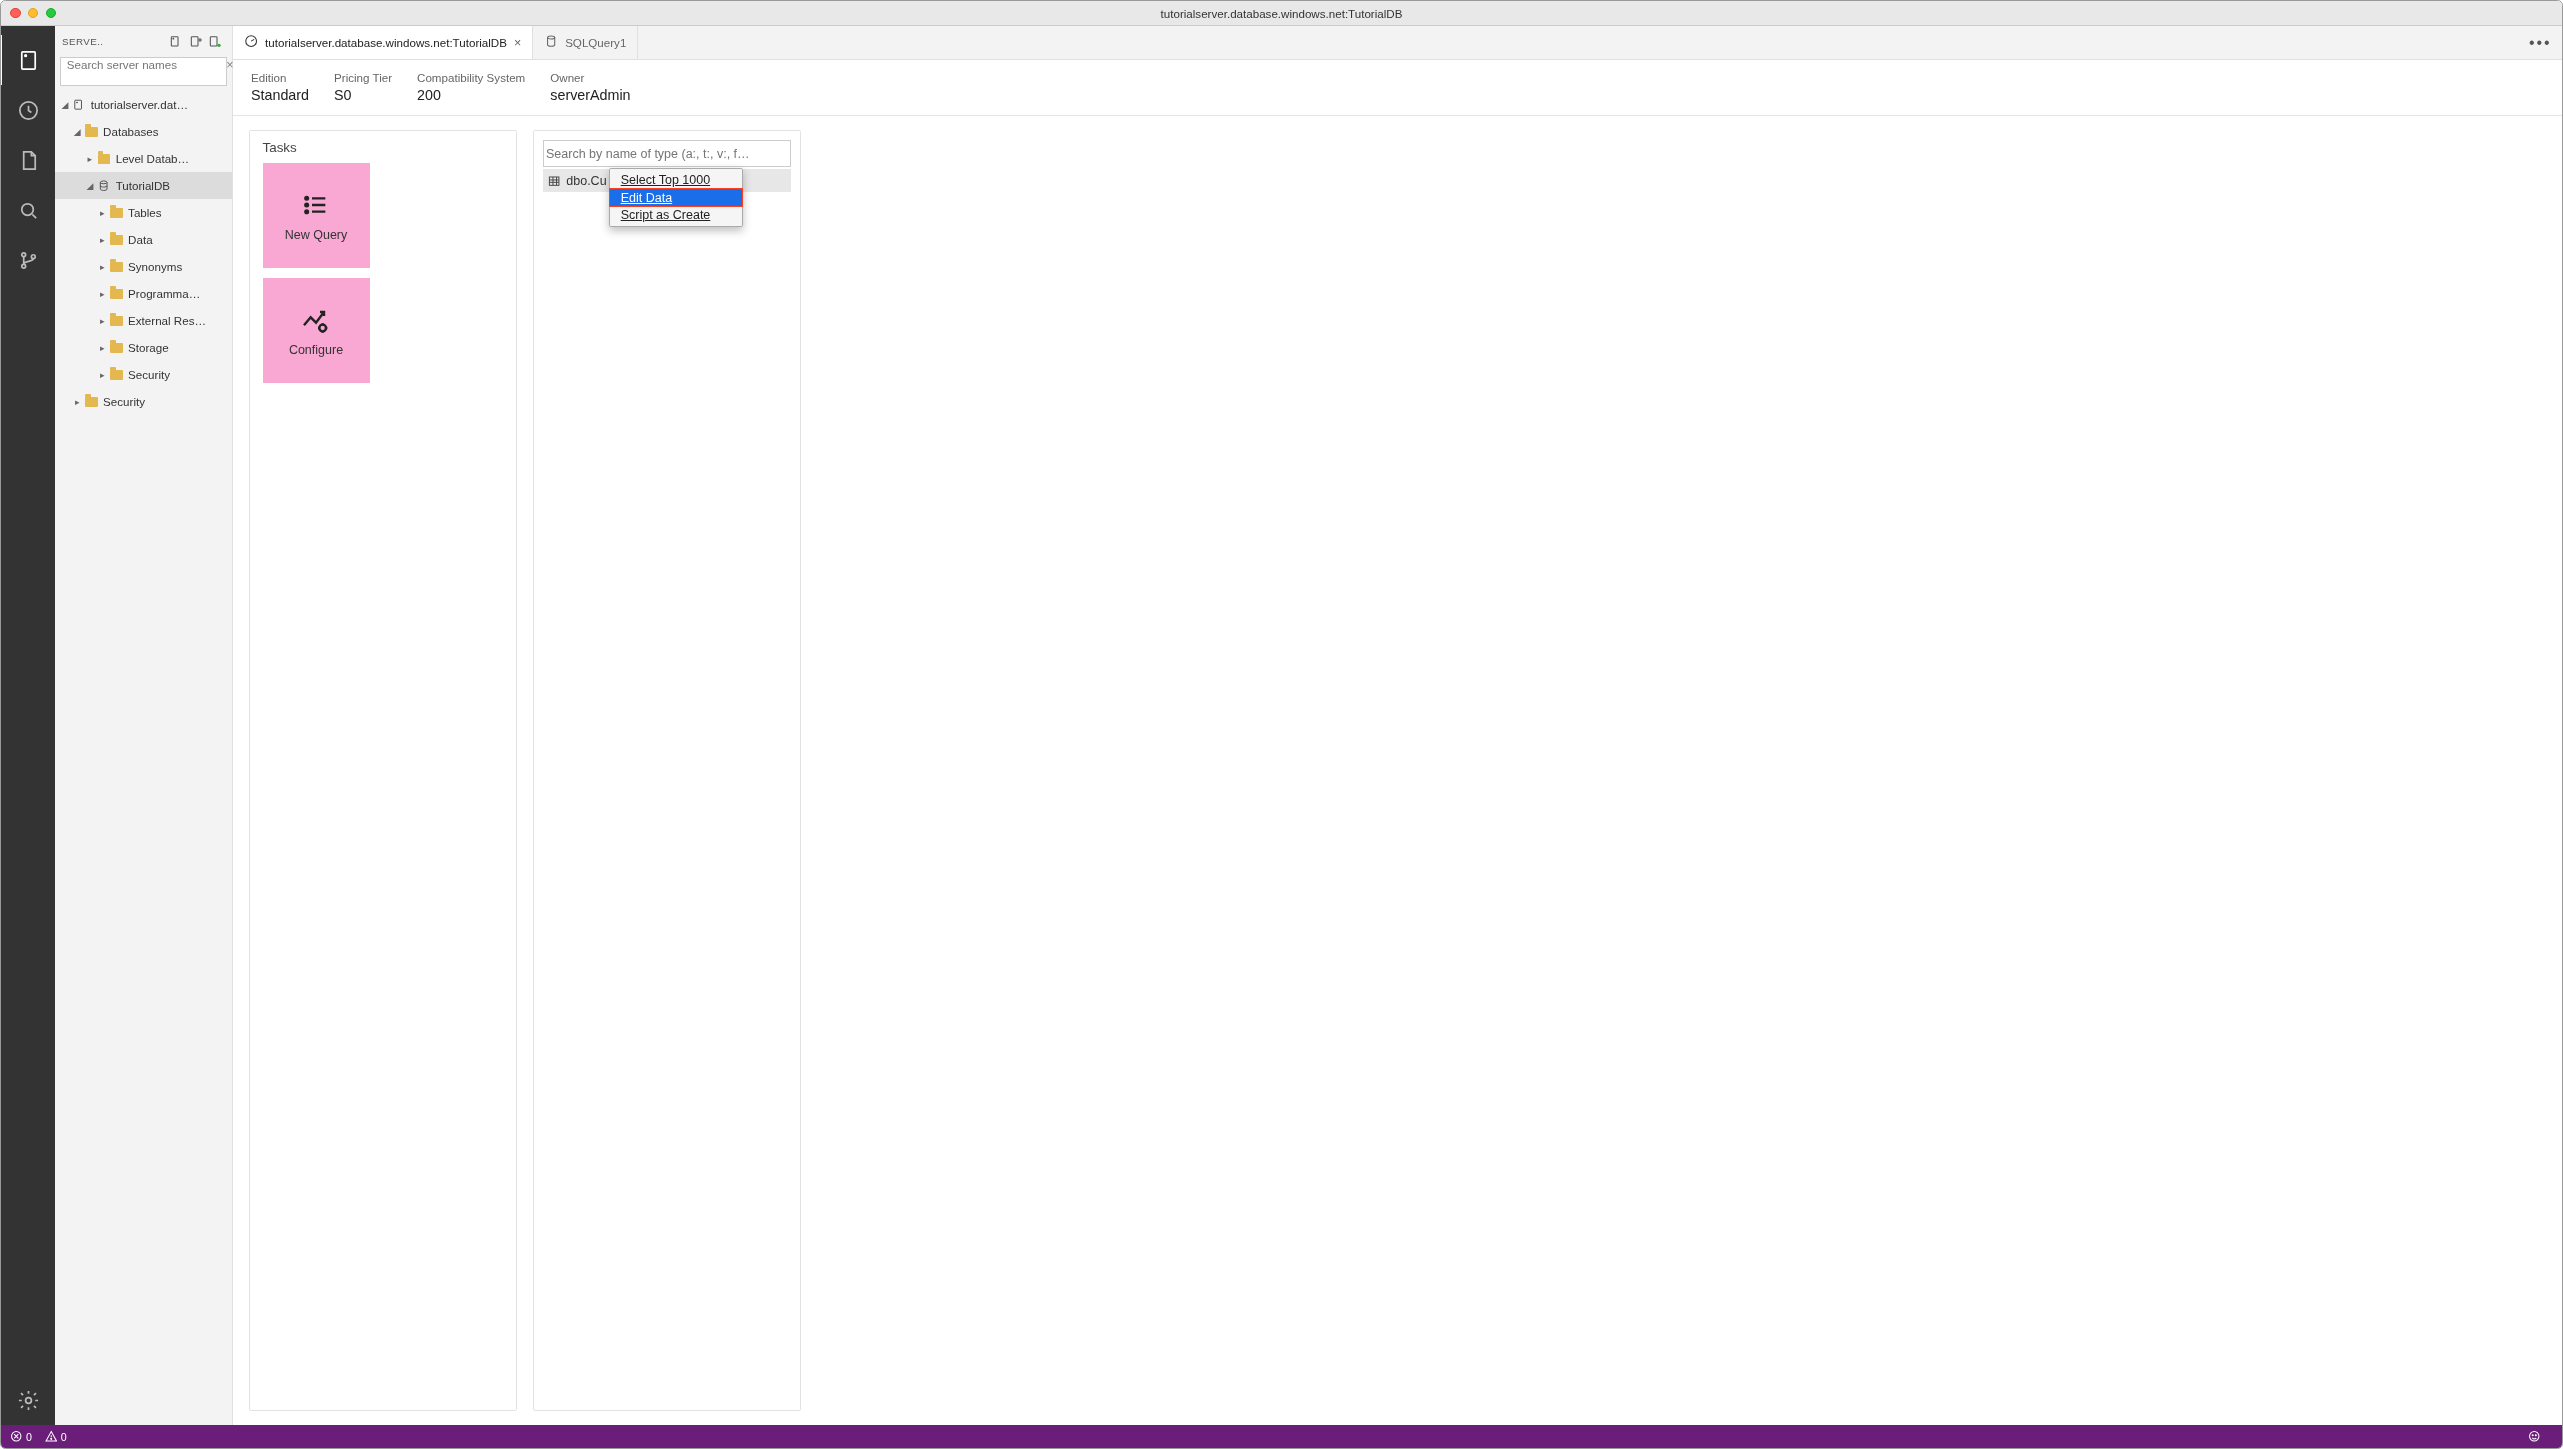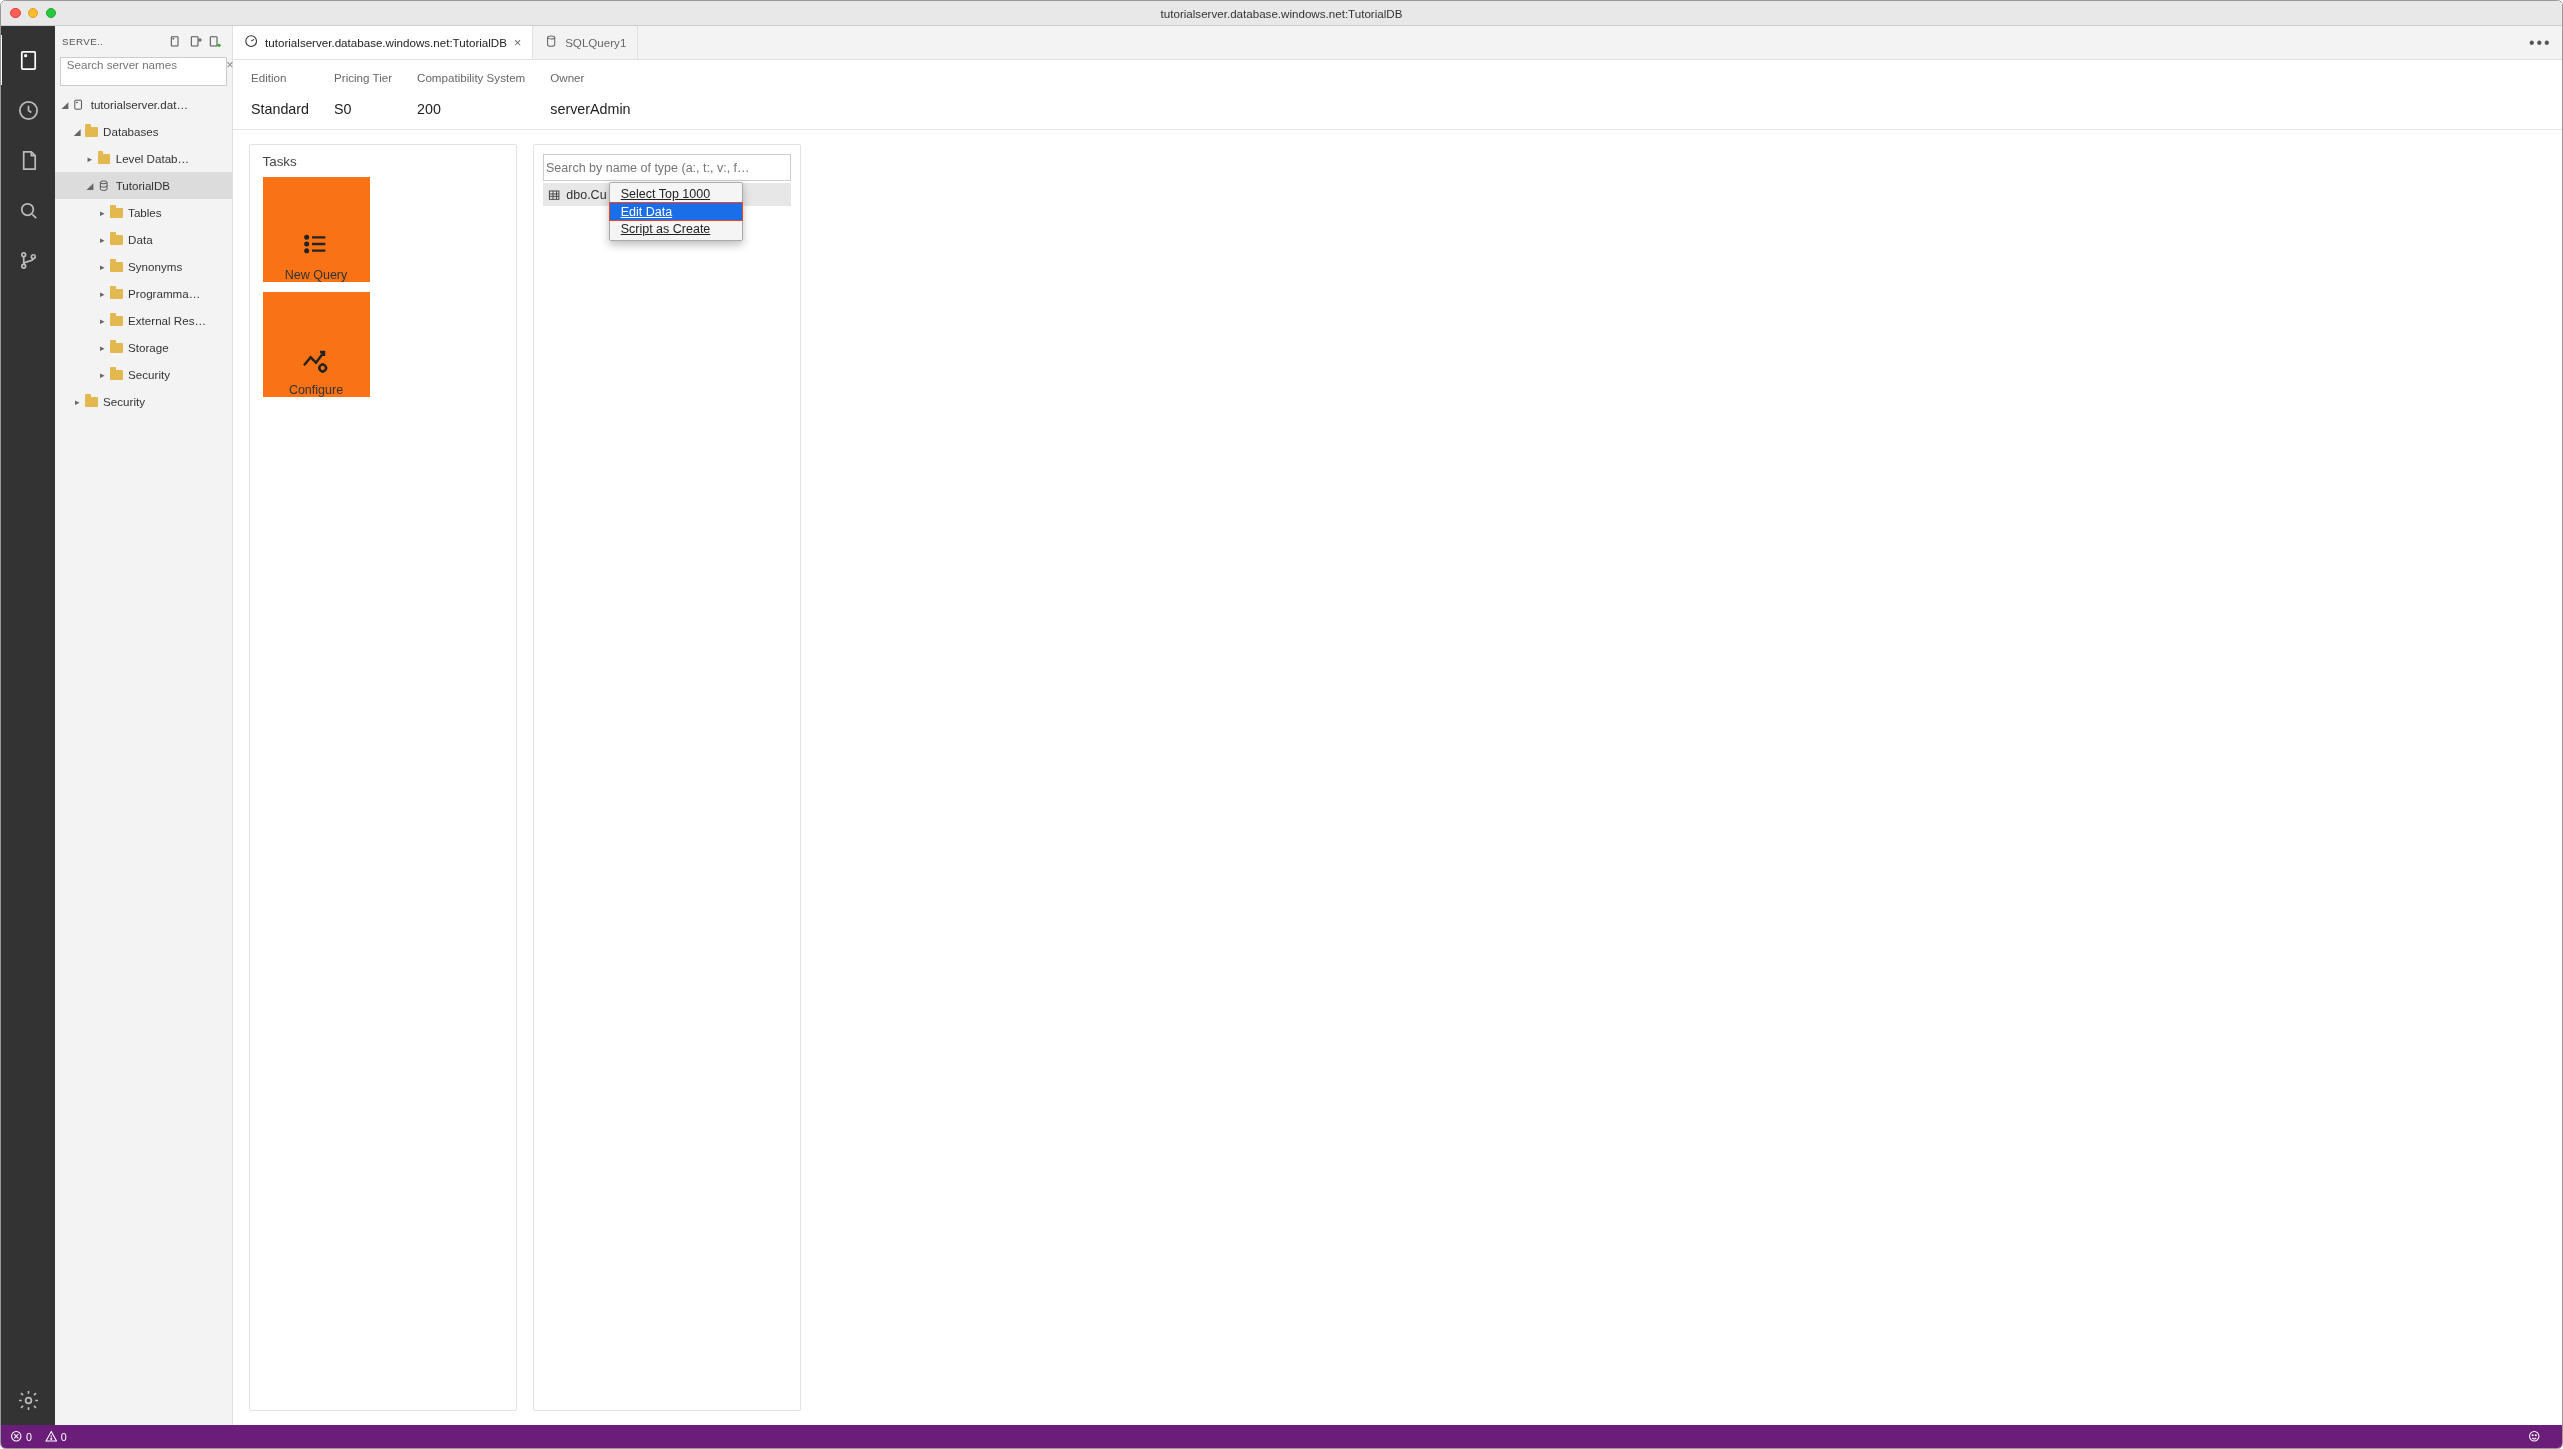--- a/index.html
+++ b/index.html
@@ -95,33 +95,33 @@
 .tab.active { background: #fff; color: #222; }
 .tab .tabicon svg { width: 14.3px; height: 14.3px; }
 .tab .close { color: #666; font-size: 12.5px; }
 .tabbar .flex { flex: 1; }
 .tab-actions { display: flex; align-items: center; padding: 0 10.7px; color: #555; font-size: 16px; letter-spacing: 1.8px; cursor: pointer; }
 
 .infobar {
   display: flex; gap: 25px; padding: 10.7px 18px 12.5px 18px;
   border-bottom: 0.9px solid #e5e5e5;
 }
-.infocell { display: flex; flex-direction: column; gap: 17px; }
+.infocell { display: flex; flex-direction: column; gap: 3px; }
 .infocell .lbl { font-size: 11.6px; color: #666; }
 .infocell .val { font-size: 14.3px; color: #222; }
 
 .content { flex: 1; display: flex; gap: 16px; padding: 14.3px 16px; overflow: auto; background: #fff; }
 
 .panel { border: 0.9px solid #e2e2e2; border-radius: 1.8px; }
 .tasks-panel { width: 268px; padding: 9px 12.5px 14.3px 12.5px; }
 .tasks-title { font-size: 13.4px; color: #444; padding-bottom: 7.1px; }
 .task-tiles { display: flex; flex-direction: column; gap: 10.7px; }
 .tile {
-  width: 107px; height: 105px; background: #f97316;
-  display: flex; flex-direction: column; align-items: center; justify-content: flex-end;
+  width: 107px; height: 105px; background: #f9a8d4;
+  display: flex; flex-direction: column; align-items: center; justify-content: center;
   gap: 7.1px; cursor: pointer; font-size: 12.5px; color: #333;
 }
 .tile svg { width: 32px; height: 32px; }
 
 .search-panel { width: 268px; padding: 9px; position: relative; }
 .obj-search {
   width: 100%; height: 27px; border: 0.9px solid #ccc; padding: 0 2px;
   font-size: 12.5px; outline: none; color: #444;
 }
 .obj-row {

